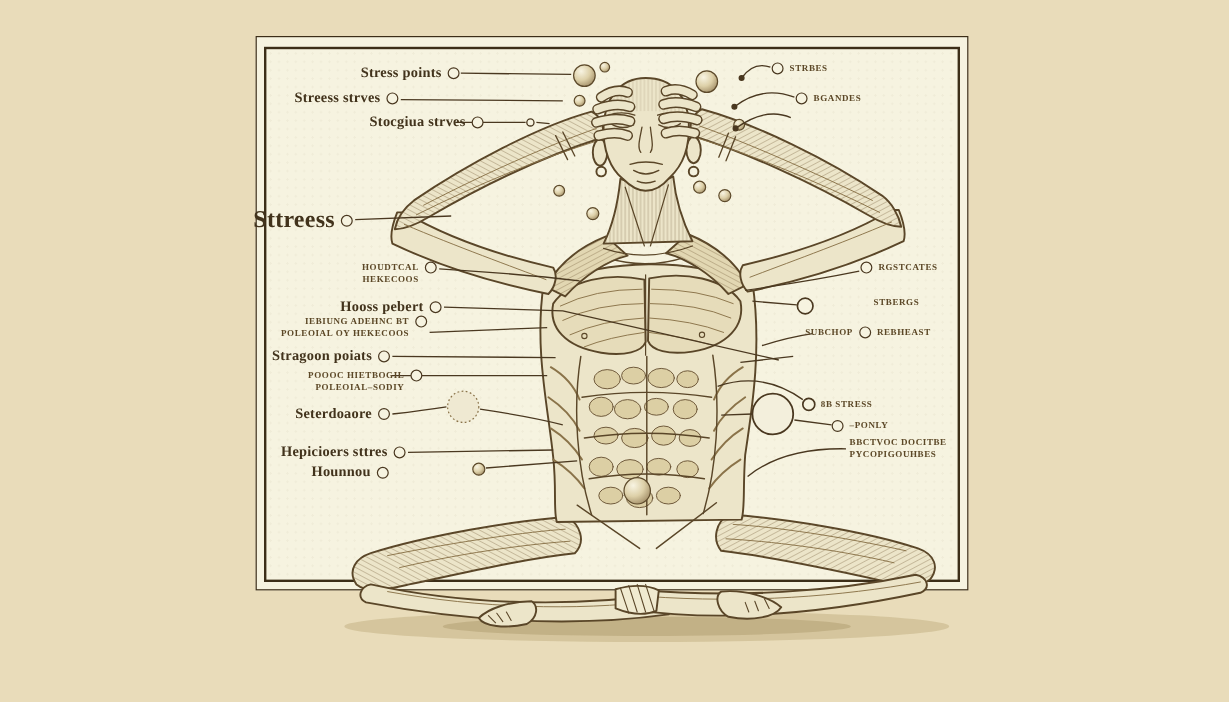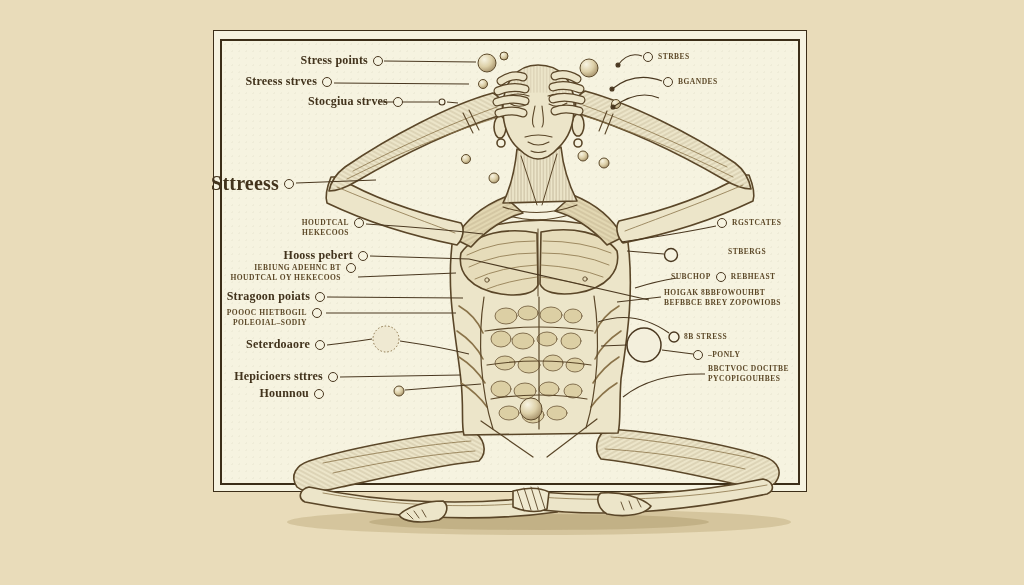--- a/index.html
+++ b/index.html
@@ -305,29 +305,29 @@
     </span>
     <span class="circ"></span>
   </div>
   <div class="lbl serif anchor-right" style="right:438px;top:217px">
     <span class="txt">Hooss pebert</span>
     <span class="circ"></span>
   </div>
   <div class="lbl caps anchor-right two-line" style="right:450px;top:232px">
     <span class="lines">
       <span>IEBIUNG ADEHNC BT</span>
-      <span>HOUDTCAL OY HEKECOOS</span>
+      <span>POLEOIAL OY HEKECOOS</span>
     </span>
     <span class="circ"></span>
   </div>
   <div class="lbl serif anchor-right" style="right:481px;top:258px">
     <span class="txt">Stragoon poiats</span>
     <span class="circ"></span>
   </div>
-  <div class="lbl caps anchor-right two-line" style="right:484px;top:277px">
+  <div class="lbl caps anchor-right two-line" style="right:454px;top:277px">
     <span class="lines">
       <span>POOOC HIETBOGIL</span>
       <span>POLEOIAL–SODIY</span>
     </span>
     <span class="circ"></span>
   </div>
   <div class="lbl serif anchor-right" style="right:481px;top:306px">
     <span class="txt">Seterdoaore</span>
     <span class="circ"></span>
   </div>
@@ -352,26 +352,20 @@
     <span class="circ"></span>
     <span class="txt">RGSTCATES</span>
   </div>
   <div class="lbl caps" style="left:514px;top:216px">
     <span class="txt">STBERGS</span>
   </div>
   <div class="lbl caps" style="left:457px;top:241px">
     <span class="txt">SUBCHOP</span>
     <span class="circ"></span>
     <span class="txt">REBHEAST</span>
-  </div>
-  <div class="lbl caps two-line" style="left:450px;top:257px">
-    <span class="lines">
-      <span>HOIGAK 8BBFOWOUHBT</span>
-      <span>BEFBBCE BREY ZOPOWIOBS</span>
-    </span>
   </div>
   <div class="lbl caps" style="left:470px;top:301px">
     <span class="txt">8B STRESS</span>
   </div>
   <div class="lbl caps" style="left:479px;top:319px">
     <span class="circ"></span>
     <span class="txt">–PONLY</span>
   </div>
   <div class="lbl caps two-line" style="left:494px;top:333px">
     <span class="lines">

